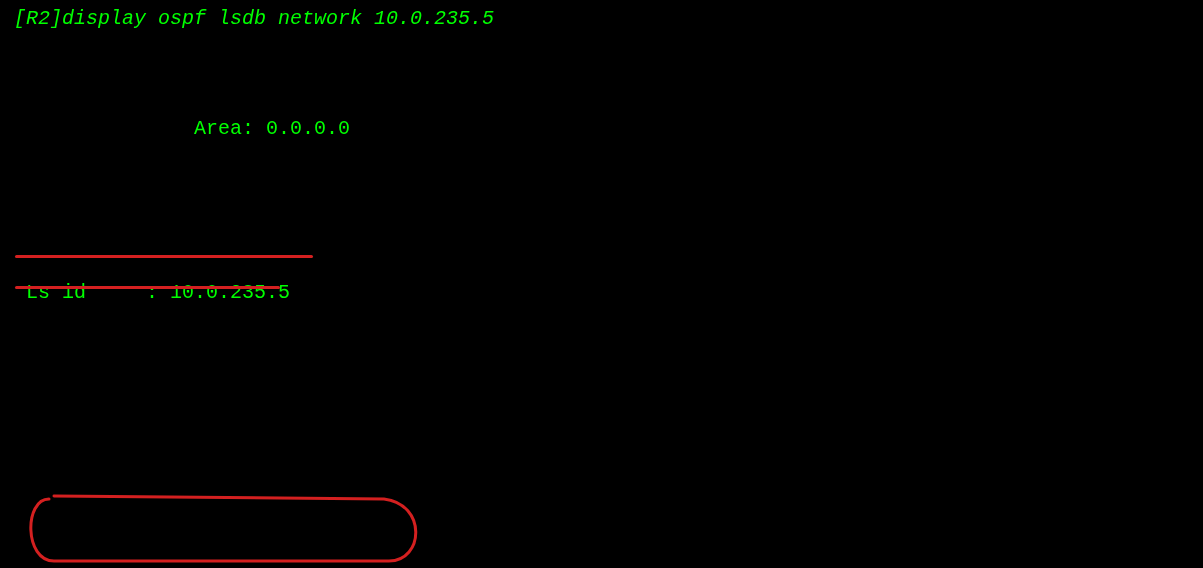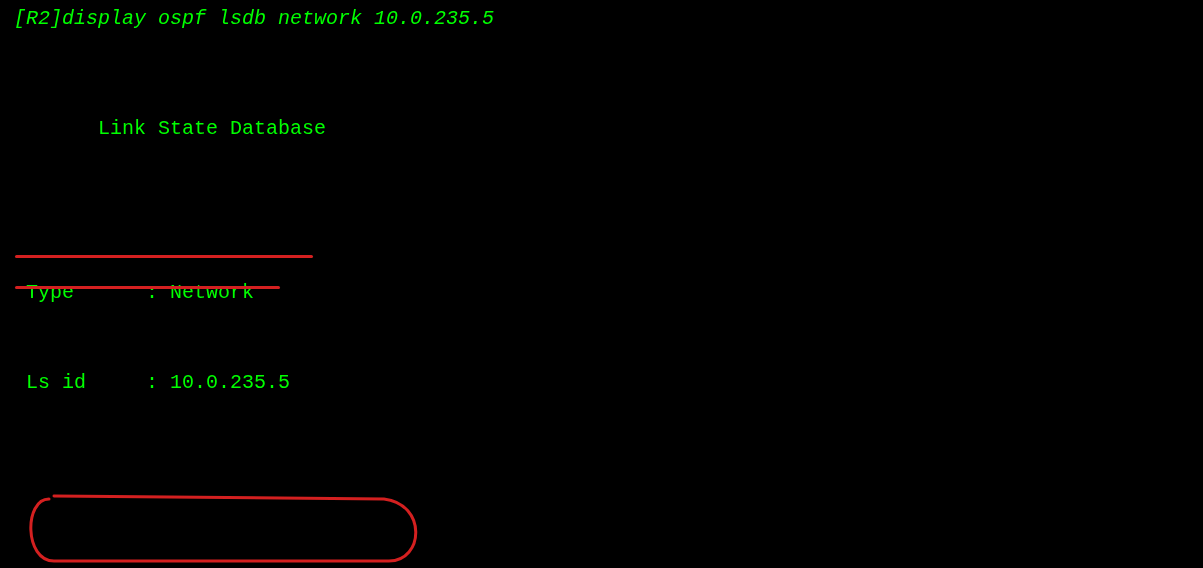--- a/index.html
+++ b/index.html
@@ -61,25 +61,24 @@
       z-index: 3;
       pointer-events: none;
     }
   </style>
 </head>
 <body>
 
 <div class="prompt"><span>[R2]</span><span>display ospf lsdb network 10.0.235.5</span></div>
 
 <div class="header-block">
-  <div class="row">       Link State Database</div>
+  <div class="row">               Area: 0.0.0.0</div>
 </div>
 
 <div class="details">
-  <div class="row"> Type      : Network</div>
   <div class="row"> Ls id     : 10.0.235.5</div>
   
   
   
   
   
   
   
   
   

